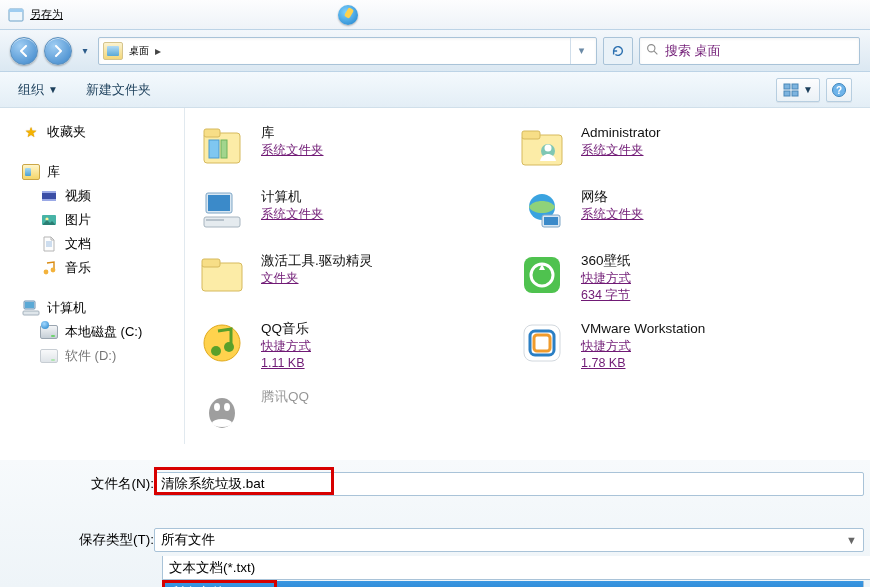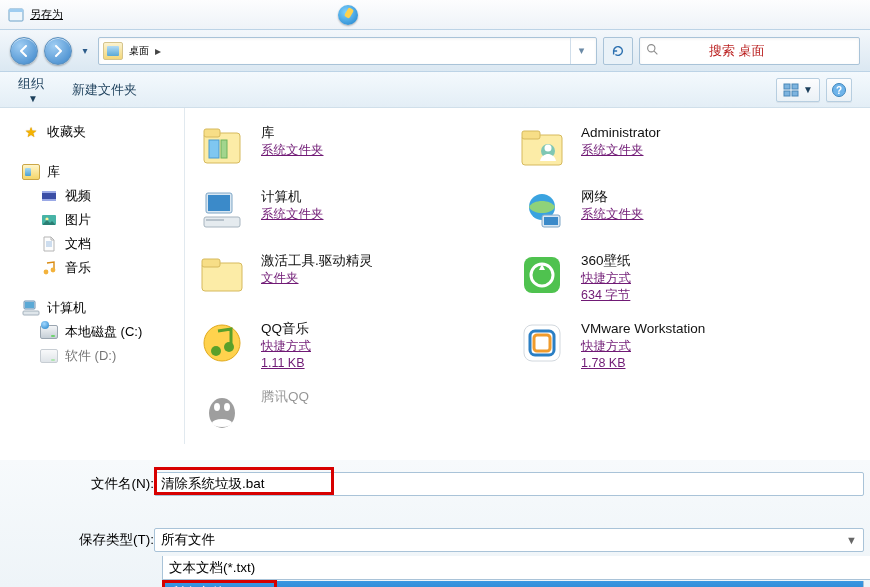--- a/index.html
+++ b/index.html
@@ -17,26 +17,26 @@
   .nav-btn { width:28px; height:28px; border-radius:50%; background:radial-gradient(circle at 35% 30%, #9fcdf3, #3a84c9); border:1px solid #5a8fbd; display:flex; align-items:center; justify-content:center; color:#fff; font-size:14px; box-shadow:inset 0 1px 0 rgba(255,255,255,.6), 0 1px 2px rgba(0,0,0,.3); }
   .nav-dd { width:14px; height:24px; display:flex; align-items:center; justify-content:center; color:#2b5b8a; font-size:10px; }
   .breadcrumb { flex:0 0 499px; height:28px; border:1px solid #a9c3d8; background:#fff; display:flex; align-items:center; padding:0 4px; border-radius:2px; box-shadow:inset 0 1px 3px rgba(0,0,0,.06); }
   .bc-icon { width:20px; height:18px; margin-right:6px; border:1px solid #d5c48d; background:linear-gradient(#fcf3d0,#f3d77a); border-radius:2px; position:relative; }
   .bc-icon::before{content:"";position:absolute;left:3px;top:3px;width:12px;height:10px;background:linear-gradient(#b2dbf5,#5aa9d6);border-radius:1px;}
   .bc-text { font-size:10px; }
   .bc-arrow { margin-left:6px; font-size:12px; color:#444; }
   .breadcrumb-spacer{flex:1;}
   .bc-dd { width:22px; height:100%; display:flex; align-items:center; justify-content:center; border-left:1px solid #cfddea; color:#6b8aa6; font-size:11px; }
   .refresh { width:30px; height:28px; border:1px solid #a9c3d8; background:#eaf2f8; display:flex; align-items:center; justify-content:center; border-radius:2px; color:#2c70b0; font-size:14px; }
-  .searchbox { flex:1; height:28px; border:1px solid #a9c3d8; background:#fff; display:flex; align-items:center; padding:0 6px; color:#b91c1c; font-size:13px; border-radius:2px; box-shadow:inset 0 1px 3px rgba(0,0,0,.06);gap:44px; }
+  .searchbox { flex:1; height:28px; border:1px solid #a9c3d8; background:#fff; display:flex; align-items:center; padding:0 6px; color:#701a75; font-size:13px; border-radius:2px; box-shadow:inset 0 1px 3px rgba(0,0,0,.06); }
   .search-mag { margin-right:6px; font-size:13px; }
 
   
   .toolbar { height:36px; display:flex; align-items:center; padding:0 18px; background:linear-gradient(#f4f9fd,#e3eef6); border-bottom:1px solid #d0dfea; font-size:13px; color:#1c3f5b; }
-  .tool-item { display:flex; align-items:center; margin-right:28px;flex-direction:column; }
+  .tool-item { display:flex; align-items:center; margin-right:28px; }
   .tool-dd { font-size:10px; margin-left:4px; }
   .tool-spacer { flex:1; }
   .view-btn { width:44px; height:24px; border:1px solid #b7cee0; background:linear-gradient(#fdfdfe,#eaf1f6); display:flex; align-items:center; justify-content:center; border-radius:2px; margin-left:6px; box-shadow:0 1px 0 rgba(0,0,0,.05); }
   .view-btn.small{width:26px;}
   .view-svg { width:16px; height:16px; }
 
   
   .bodyarea { display:flex; height:336px; }
   .sidebar { width:185px; border-right:1px solid #e1e9ef; padding:12px 4px 4px 22px; font-size:13px; }
   .sb-group { margin-bottom:16px; }

